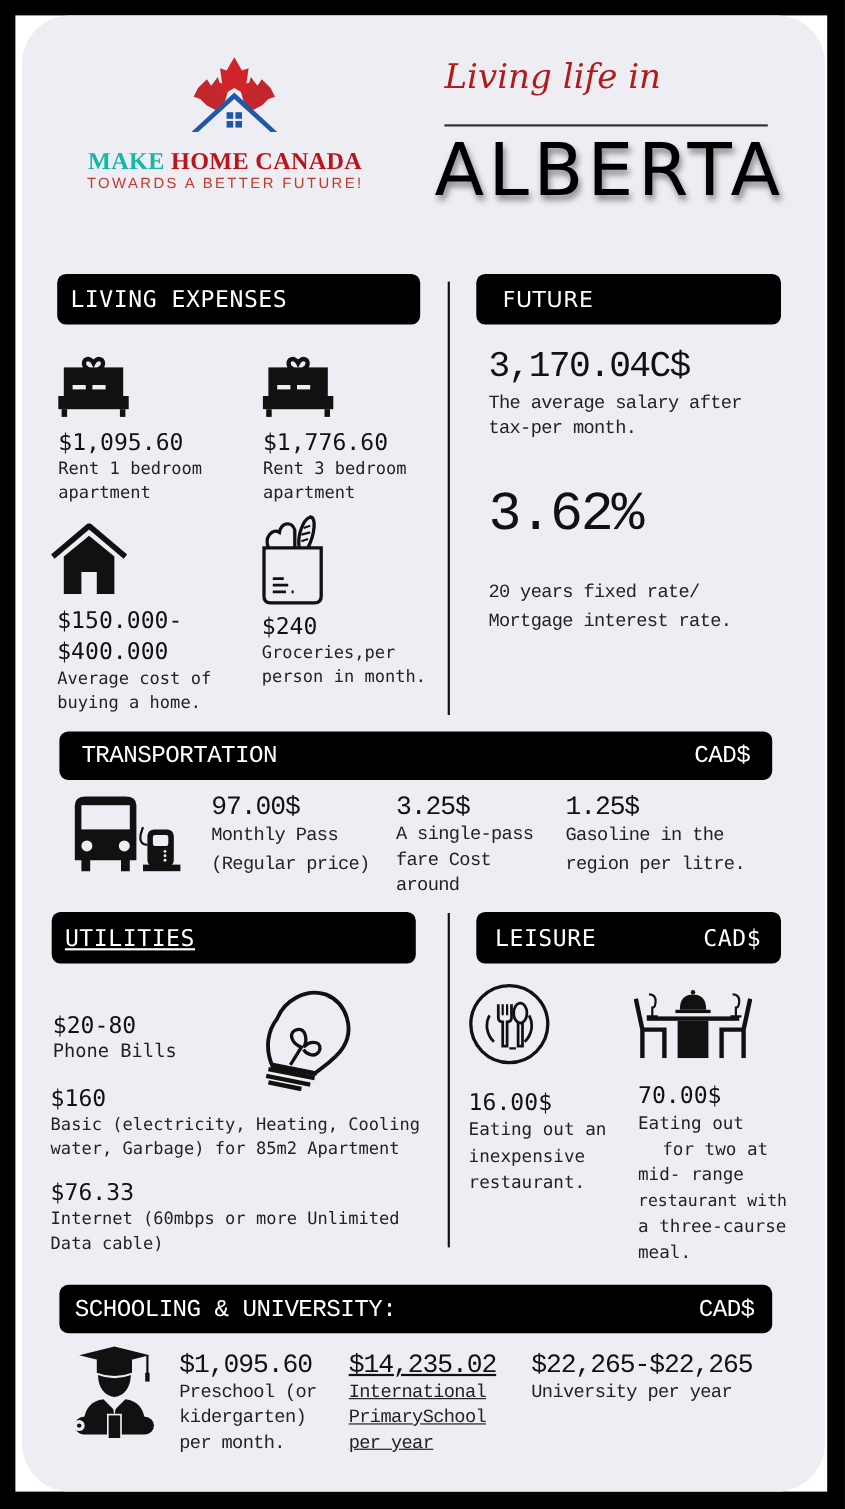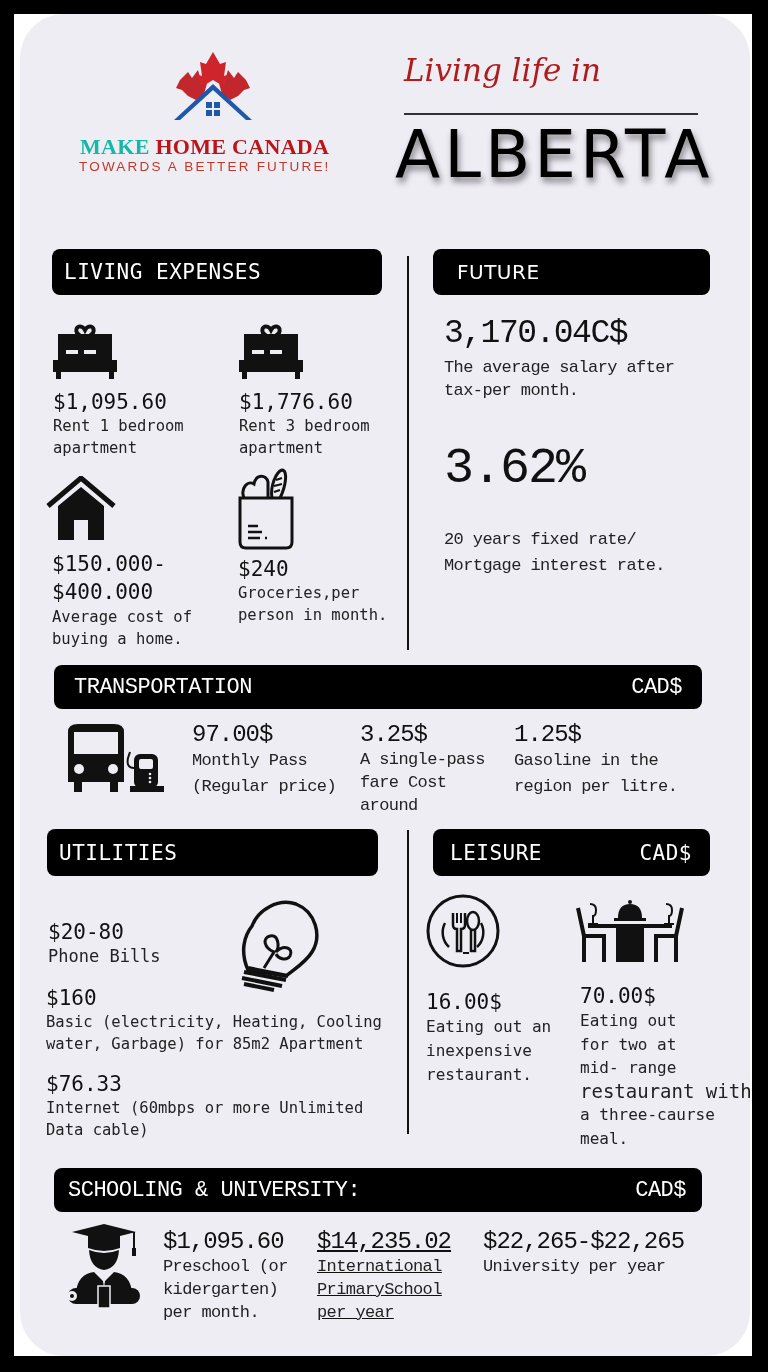--- a/index.html
+++ b/index.html
@@ -169,21 +169,21 @@
   <div class="desc">fare Cost</div>
   <div class="desc">around</div>
 </div>
 <div class="abs cond" style="left:514px; top:722px;">
   <div class="val">1.25$</div>
   <div class="desc" style="line-height:26px;">Gasoline in the</div>
   <div class="desc" style="line-height:26px;">region per litre.</div>
 </div>
 
 <div class="bar" style="left:47px; top:829px; width:331px; height:47px;">
-  <span class="t" style="">UTILITIES</span>
+  <span class="t" style="text-decoration:underline;">UTILITIES</span>
 </div>
 
 <svg class="abs" style="left:234px; top:896px;" width="90" height="96" viewBox="0 0 90 96">
   <path d="M14 74 C6 56 10 40 18 30 C24 14 44 2 62 8 C82 16 88 40 78 56 C72 66 62 72 52 80 Z" fill="none" stroke="#111" stroke-width="3.5"></path>
   <path d="M30 72 L40 56 C30 52 28 42 36 40 C44 38 46 50 42 56 C50 48 60 52 56 60 C52 66 44 62 42 58" fill="none" stroke="#111" stroke-width="3"></path>
   <path d="M10 76 L52 84 M8 82 L48 90 M10 88 L40 94 M14 72 L54 80" stroke="#111" stroke-width="4"></path>
 </svg>
 
 <div class="abs" style="left:48px; top:919px;">
   <div class="val">$20-80</div>
@@ -232,23 +232,23 @@
 
 <div class="abs" style="left:426px; top:989px;">
   <div class="val">16.00$</div>
   <div class="desc" style="line-height:24px; font-size:16px;text-align:center;">Eating out an</div>
   <div class="desc" style="line-height:24px; font-size:16px;">inexpensive</div>
   <div class="desc" style="line-height:24px; font-size:16px;">restaurant.</div>
 </div>
 <div class="abs" style="left:580px; top:983px;">
   <div class="val">70.00$</div>
   <div class="desc" style="line-height:23.5px; font-size:16px;">Eating out</div>
-  <div class="desc" style="line-height:23.5px; font-size:16px;">for two at</div>
+  <div class="desc" style="line-height:23.5px; font-size:16px;margin-left:22px;">for two at</div>
   <div class="desc" style="line-height:23.5px; font-size:16px;">mid- range</div>
-  <div class="desc" style="line-height:23.5px; font-size:19px;">restaurant with</div>
+  <div class="desc" style="line-height:23.5px; font-size:15px;">restaurant with</div>
   <div class="desc" style="line-height:23.5px; font-size:16px;">a three-caurse</div>
   <div class="desc" style="line-height:23.5px; font-size:16px;">meal.</div>
 </div>
 
 <div class="bar" style="left:54px; top:1168px; width:648px; height:44px; font-family:'Liberation Mono', monospace; font-size:22px; letter-spacing:-0.5px;">
   <span class="t" style="padding-left:14px;">SCHOOLING &amp; UNIVERSITY:</span>
   <span class="c" style="padding-right:16px;">CAD$</span>
 </div>
 
 <svg class="abs" style="left:62px; top:1222px;" width="84" height="90" viewBox="0 0 84 90">

